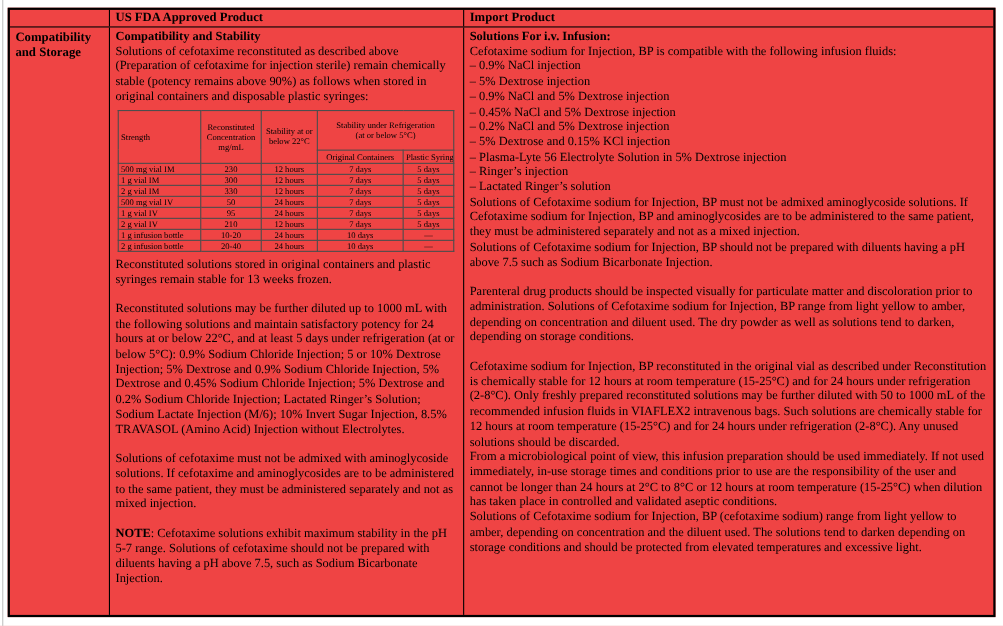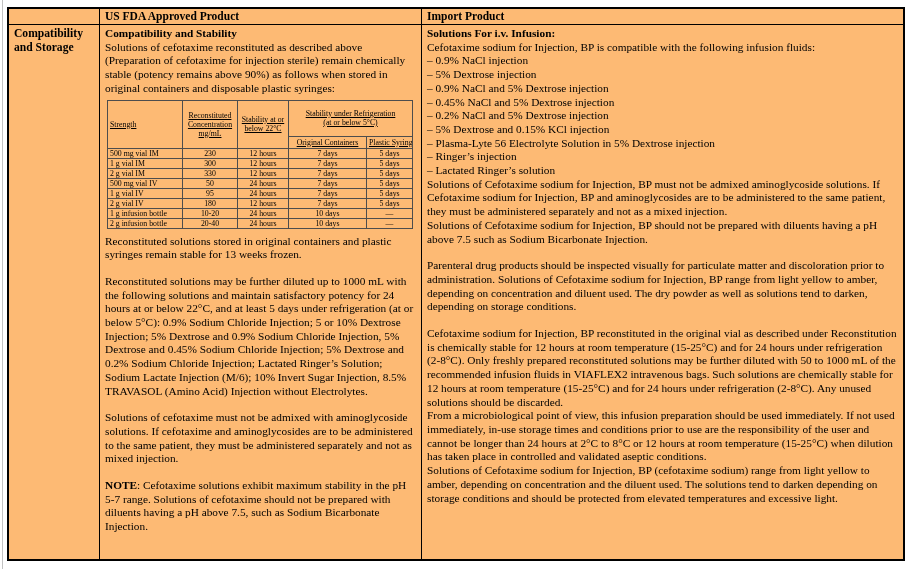--- a/index.html
+++ b/index.html
@@ -11,21 +11,21 @@
     position:relative;
     overflow:hidden;
   }
   .page-edge { position:absolute; left:2px; top:0; bottom:0; width:1px; background:#c2c2c2; }
 
   .table-wrap {
     position:absolute; left:7px; top:7px;
     width:894px; height:550px;
     border:2px solid #000;
     display:flex; flex-direction:column;
-    background:#fdba74;
+    background:#ef4444;
   }
   .grid-row { display:grid; grid-template-columns:91px 322px 1fr; min-height:0; }
   .hdr-row { flex:0 0 15px; border-bottom:1px solid #000; }
   .body-row { flex:1 1 auto; }
   .cell { border-right:1px solid #000; padding:0 5px; overflow:hidden; }
   .cell:last-child { border-right:none; }
 
   .hdr-cell { font-weight:bold; font-size:11.5px; line-height:14px; white-space:nowrap; }
   .label-cell { font-weight:bold; font-size:11.6px; line-height:14px; padding-top:2px; }
 
@@ -38,21 +38,21 @@
   table.stab {
     border-collapse:collapse; table-layout:fixed;
     width:305px; margin:4px 0 0 2px;
     font-size:7.8px; line-height:9px;
   }
   .stab th, .stab td {
     border:1px solid #4d4d4d;
     font-weight:normal; padding:0 2px;
     overflow:hidden; white-space:nowrap;
   }
-  .stab thead th { text-align:center; vertical-align:middle; white-space:normal;text-decoration:underline; }
+  .stab thead th { text-align:center; vertical-align:middle; white-space:normal; }
   .stab th.th-strength { text-align:left; }
   .stab th.th-refrig { padding:0 12px; }
   .stab th.th-plastic { white-space:nowrap; }
   .stab tr.main-h { height:36px; }
   .stab tr.sub-h { height:12px; }
   .stab tbody tr { height:9.5px; }
   .stab td { text-align:center; }
   .stab td.c-strength { text-align:left; }
 
   .fluid-item { margin:0; }
@@ -129,21 +129,21 @@
           </tr>
           <tr>
             <td class="c-strength">1 g vial IV</td>
             <td>95</td>
             <td>24 hours</td>
             <td>7 days</td>
             <td>5 days</td>
           </tr>
           <tr>
             <td class="c-strength">2 g vial IV</td>
-            <td>180</td>
+            <td>210</td>
             <td>12 hours</td>
             <td>7 days</td>
             <td>5 days</td>
           </tr>
           <tr>
             <td class="c-strength">1 g infusion bottle</td>
             <td>10-20</td>
             <td>24 hours</td>
             <td>10 days</td>
             <td>—</td>

